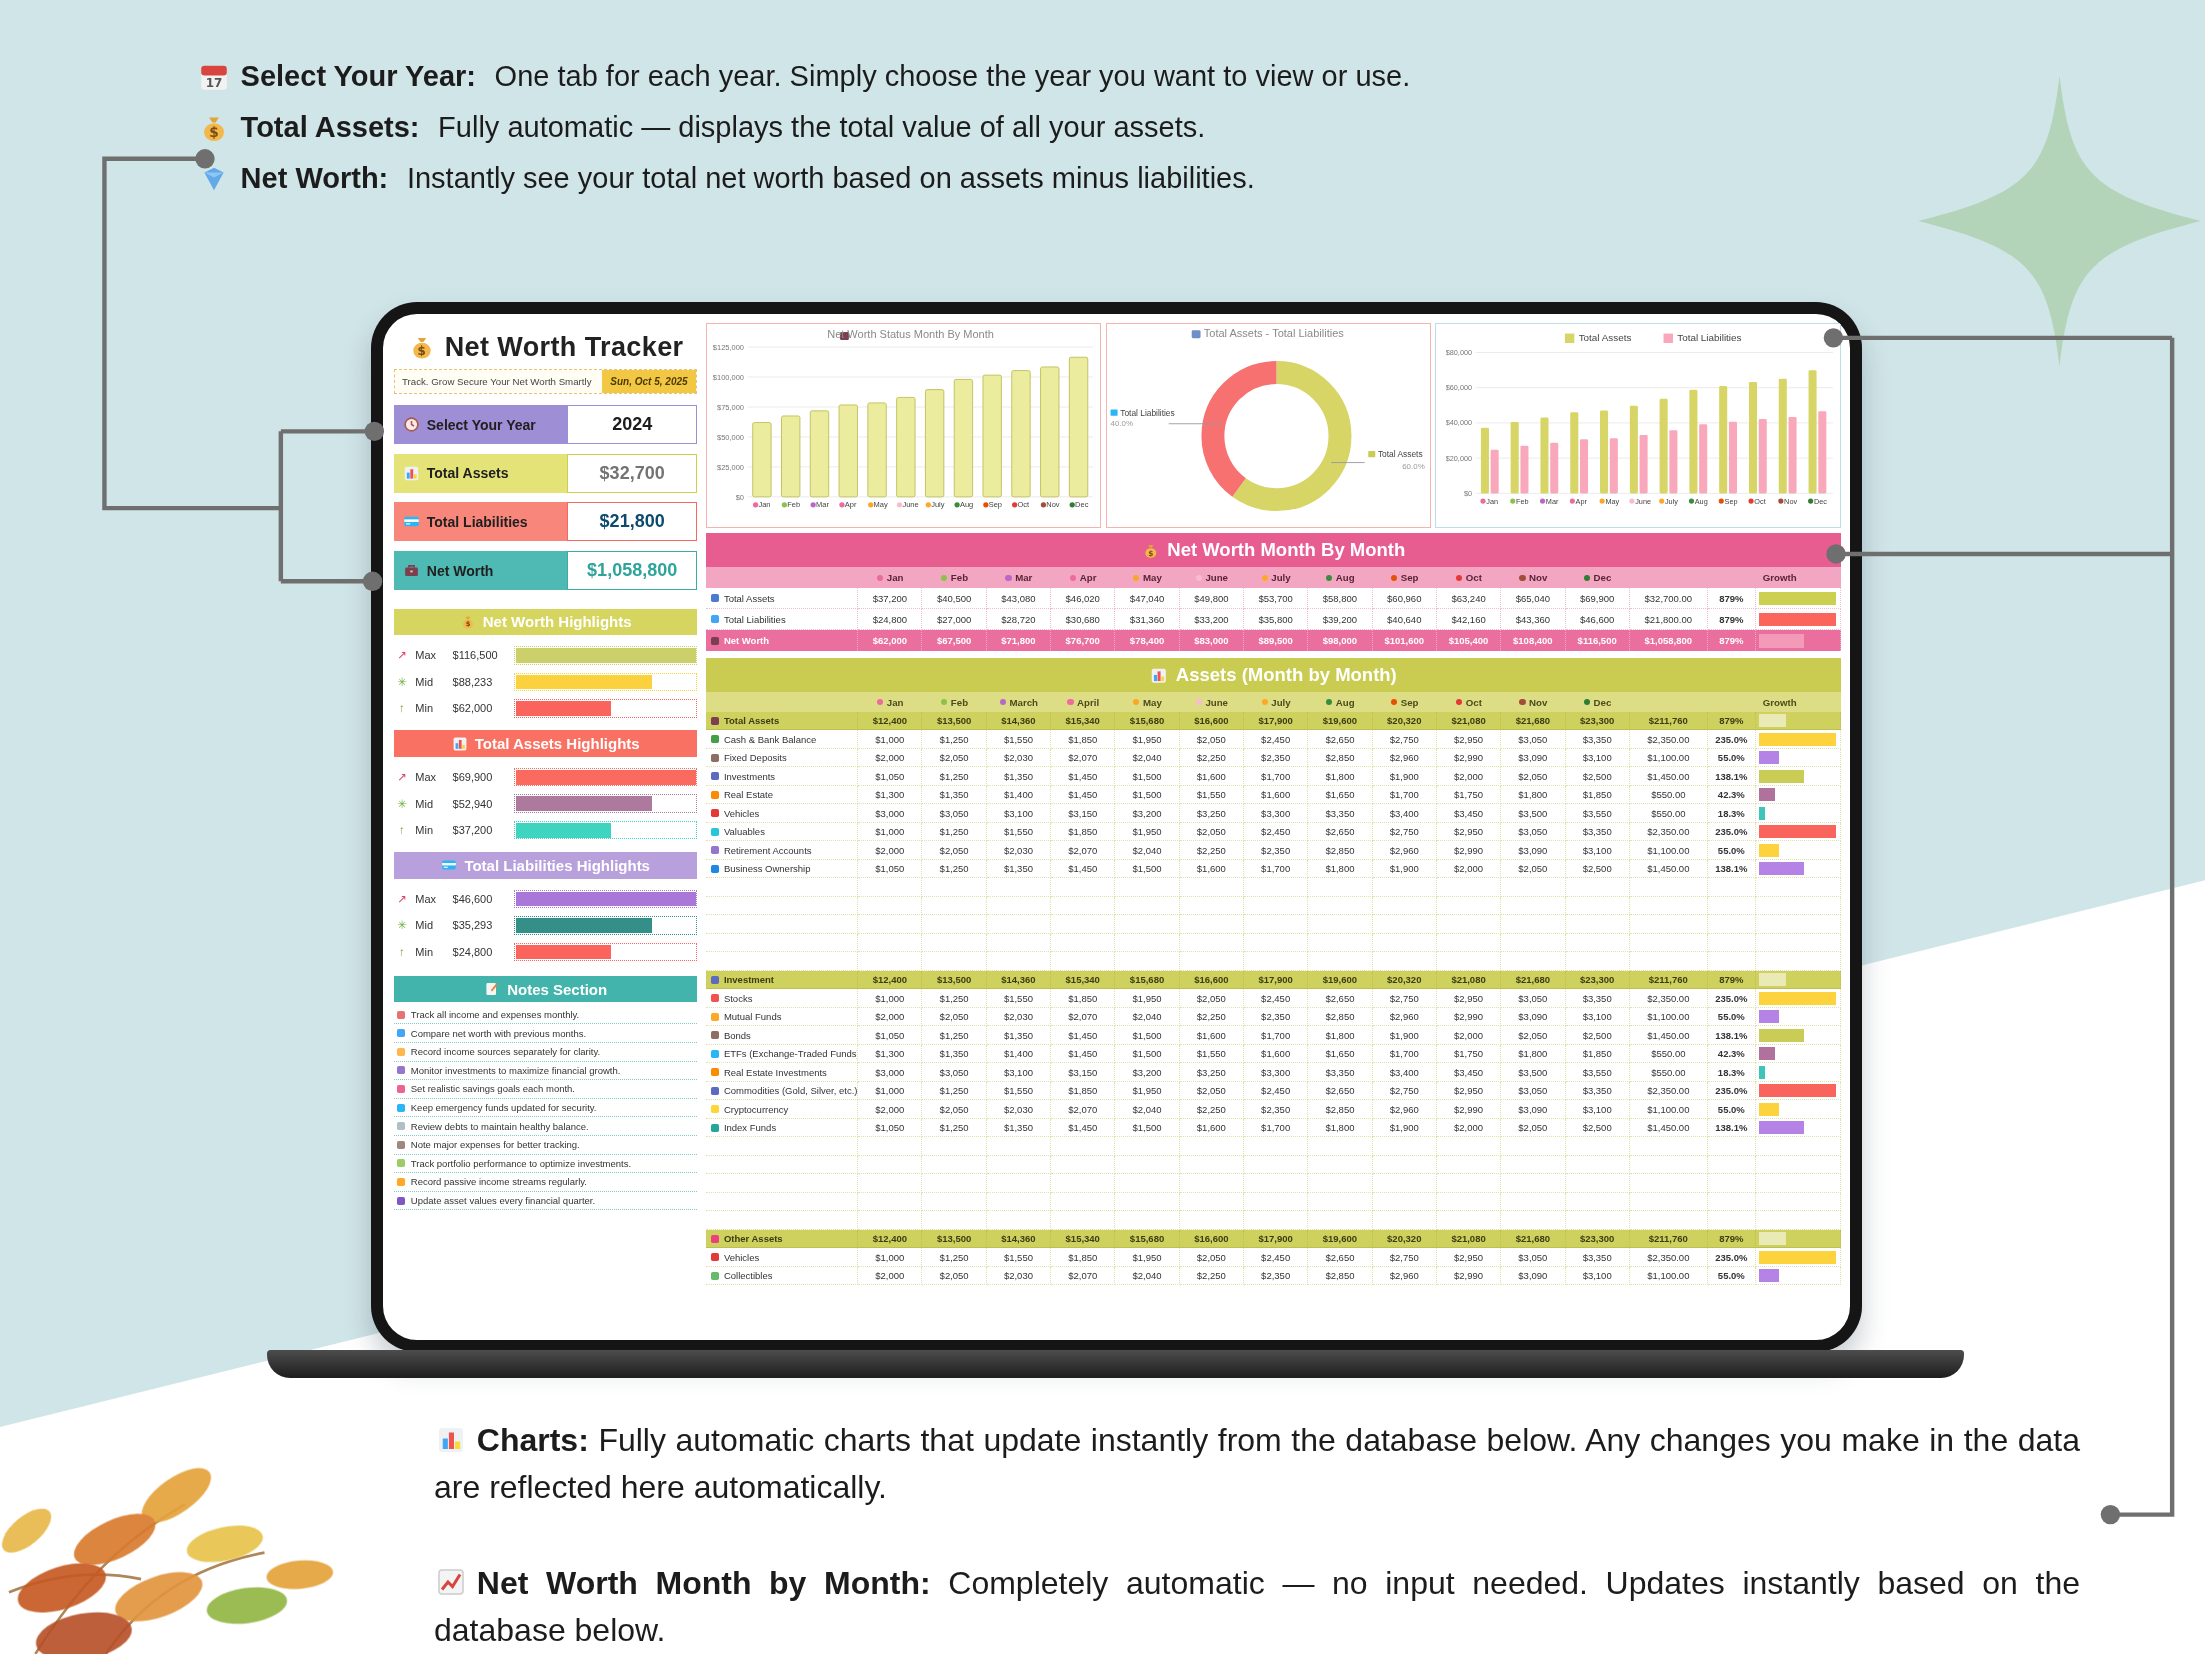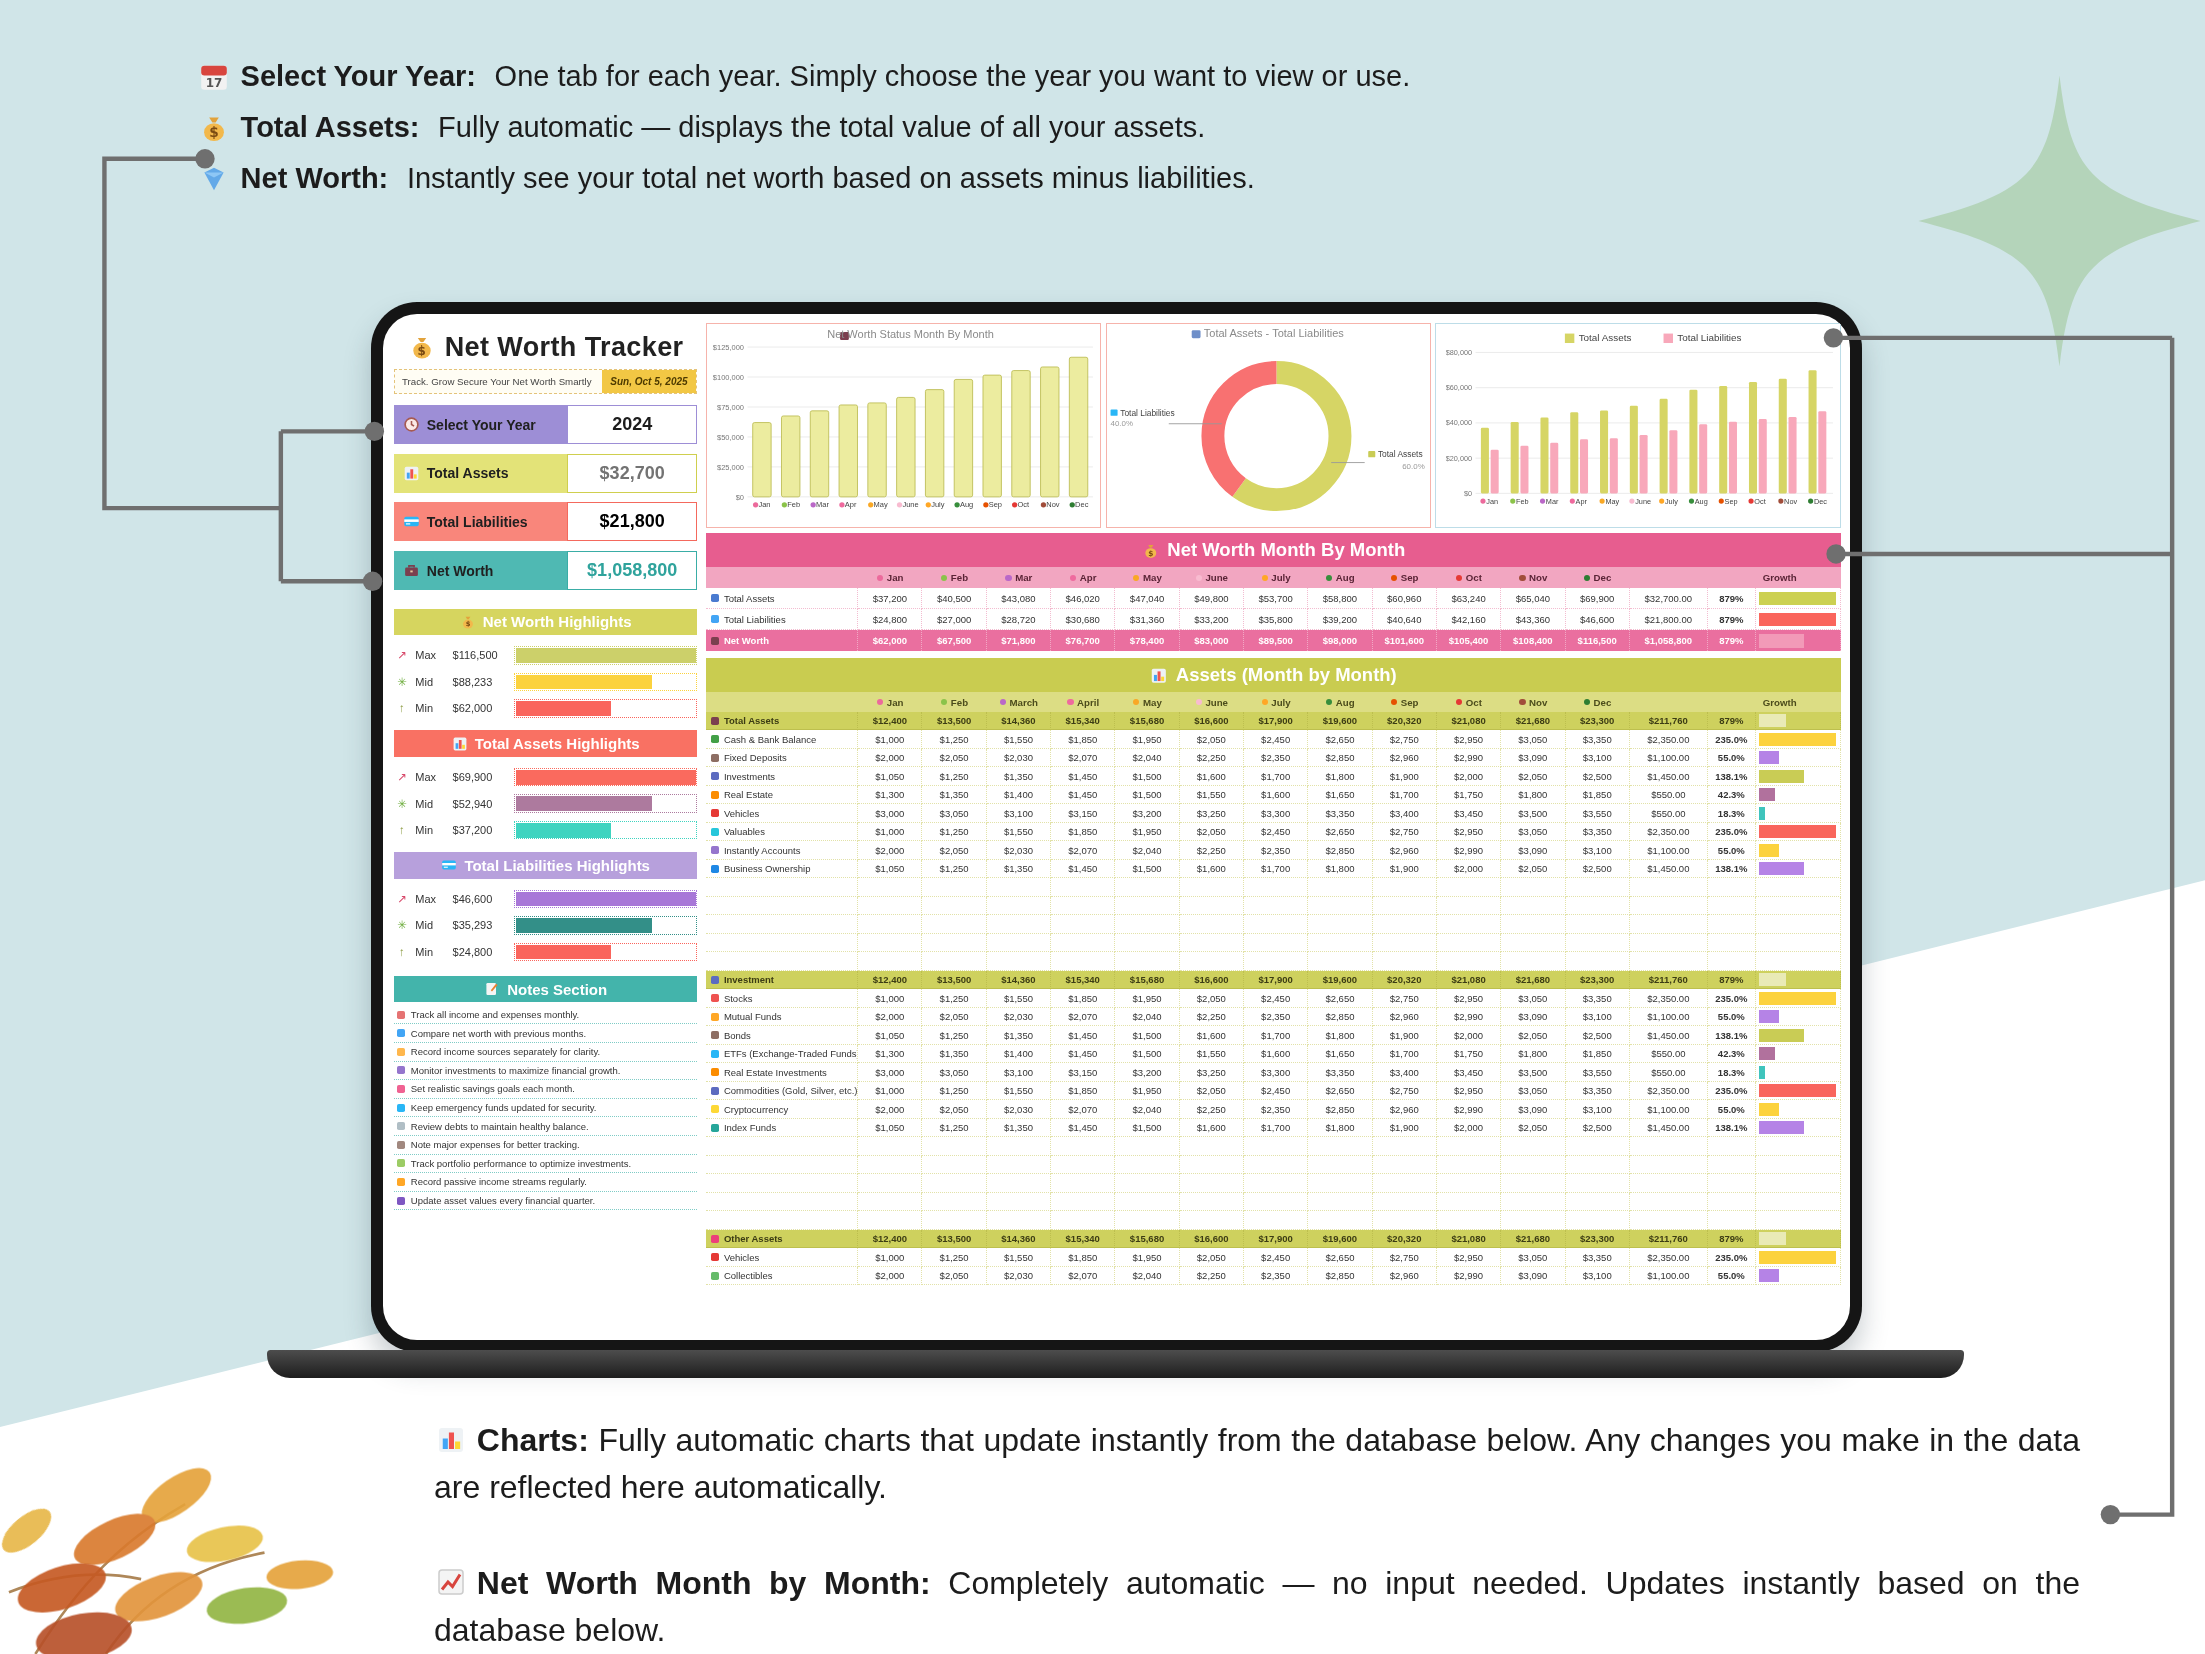--- a/index.html
+++ b/index.html
@@ -213,21 +213,21 @@
             </div>
             <div class="stat-row">
               <div class="stat-label" style="background: rgb(249, 134, 123);">
                 <span class="nicon"><svg viewBox="0 0 20 20">
                     <rect x="1.5" y="4.5" width="17" height="11" rx="2" fill="#29b6f6"></rect>
                     <rect x="1.5" y="7.5" width="17" height="3" fill="#ffffff"></rect>
                     <rect x="3.5" y="12" width="5" height="1.6" fill="#e3f4fd"></rect>
                   </svg></span>
                 <span>Total Liabilities</span>
               </div>
-              <div class="stat-value" style="border: 1.8px solid rgb(244, 105, 93); color: #000000;">$21,800</div>
+              <div class="stat-value" style="border: 1.8px solid rgb(244, 105, 93); color: #0c4a6e;">$21,800</div>
             </div>
             <div class="stat-row">
               <div class="stat-label" style="background: rgb(79, 185, 179);">
                 <span class="nicon"><svg viewBox="0 0 20 20">
                     <rect x="2.5" y="6.5" width="15" height="10" rx="1.6" fill="#7b3f4f"></rect>
                     <path d="M7 6.5V4.5h6v2" stroke="#7b3f4f" stroke-width="2" fill="none"></path>
                     <rect x="8.6" y="10" width="2.8" height="2.2" fill="#e8c9a0"></rect>
                   </svg></span>
                 <span>Net Worth</span>
               </div>
@@ -910,21 +910,21 @@
                 <div class="cell" style="font-weight: bold;">235.0%</div>
                 <div class="cell bar-cell">
                   <div style="width: 100%; height: 13.2px; display: flex;">
                     <div class="gbar" style="width: 100%; background: rgb(249, 101, 92);"></div>
                   </div>
                 </div>
               </div>
               <div class="grid as-row">
                 <div class="cell lbl">
                   <span class="icon-sq" style="background: rgb(149, 117, 205);"></span>
-                  <span>Instantly Accounts</span>
+                  <span>Retirement Accounts</span>
                 </div>
                 <div class="cell">$2,000</div>
                 <div class="cell">$2,050</div>
                 <div class="cell">$2,030</div>
                 <div class="cell">$2,070</div>
                 <div class="cell">$2,040</div>
                 <div class="cell">$2,250</div>
                 <div class="cell">$2,350</div>
                 <div class="cell">$2,850</div>
                 <div class="cell">$2,960</div>

